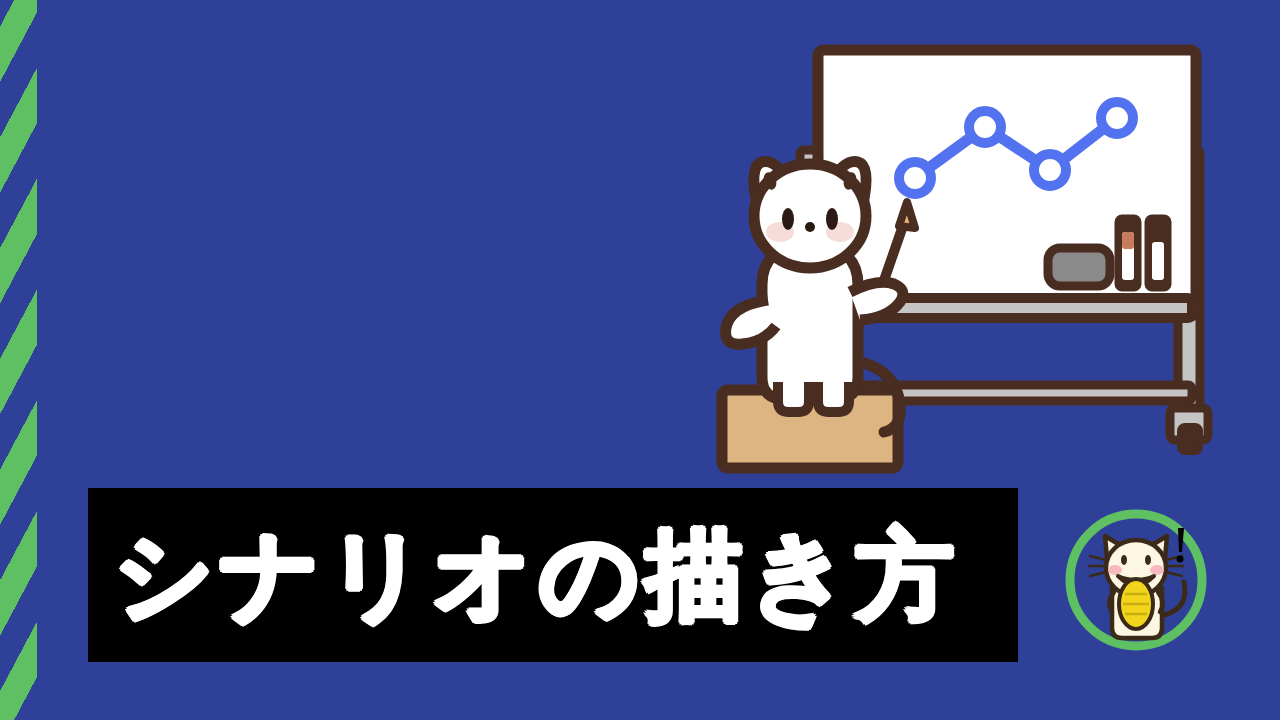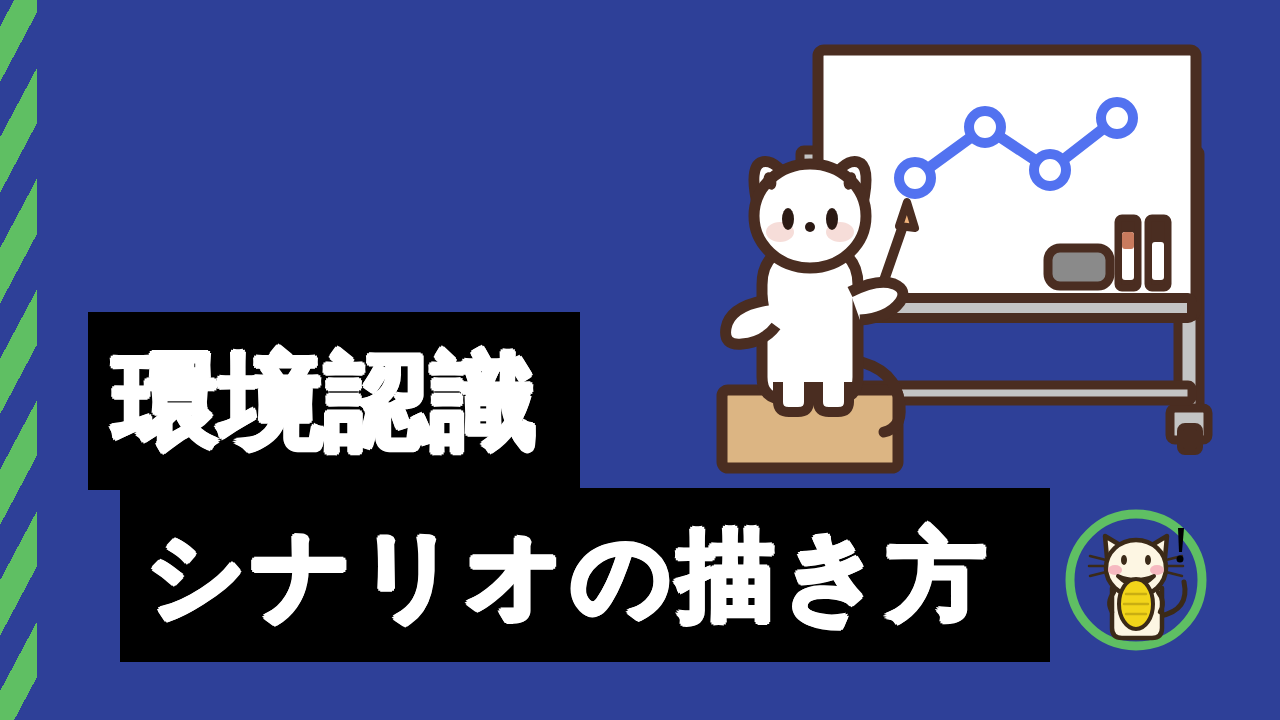--- a/index.html
+++ b/index.html
@@ -35,21 +35,21 @@
   
   .title-box {
     position:absolute;
     background:#000000;
     display:flex;
     align-items:center;
     justify-content:flex-start;
     overflow:hidden;
   }
   #title-box-1 { left:88px; top:312px; width:492px; height:178px; }
-  #title-box-2 { left:88px; top:488px; width:930px; height:174px;margin-left:32px; }
+  #title-box-2 { left:88px; top:488px; width:930px; height:174px; }
 
   .title-text {
     color:#ffffff;
     font-family:"DejaVu Sans", sans-serif;
     font-weight:bold;
     white-space:nowrap;
     line-height:1;
   }
   #title-line-1 {
     font-size:104px;
@@ -168,23 +168,20 @@
 
           <ellipse cx="88" cy="189" rx="6" ry="11" fill="#2b1a14"></ellipse>
           <ellipse cx="132" cy="189" rx="6" ry="11" fill="#2b1a14"></ellipse>
 
           <circle cx="110" cy="197" r="5" fill="#2b1a14"></circle>
         </g>
       </g>
     </svg>
   </div>
 
-  <div class="title-box" id="title-box-1">
-    <span class="title-text" id="title-line-1">環境認識</span>
-  </div>
 
   <div class="title-box" id="title-box-2">
     <span class="title-text" id="title-line-2">シナリオの描き方</span>
   </div>
 
   <div id="logo-badge">
     <svg width="168" height="168" viewBox="0 0 168 168">
       <circle cx="84" cy="84" r="66" fill="none" stroke="#5fbf63" stroke-width="9"></circle>
 
       <g>

